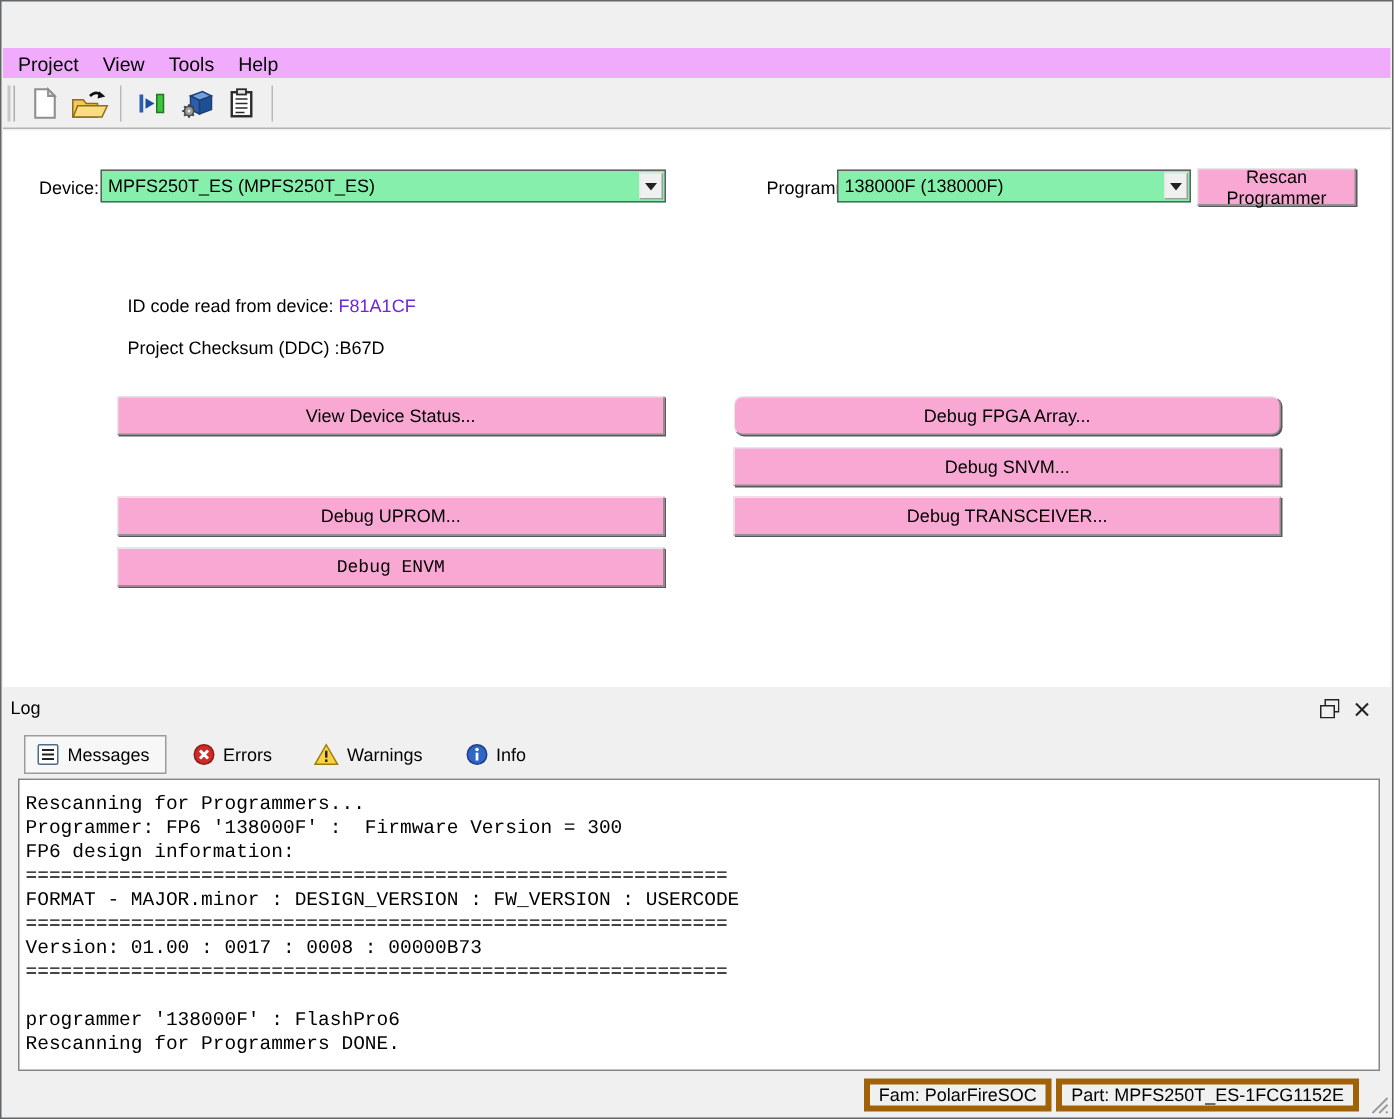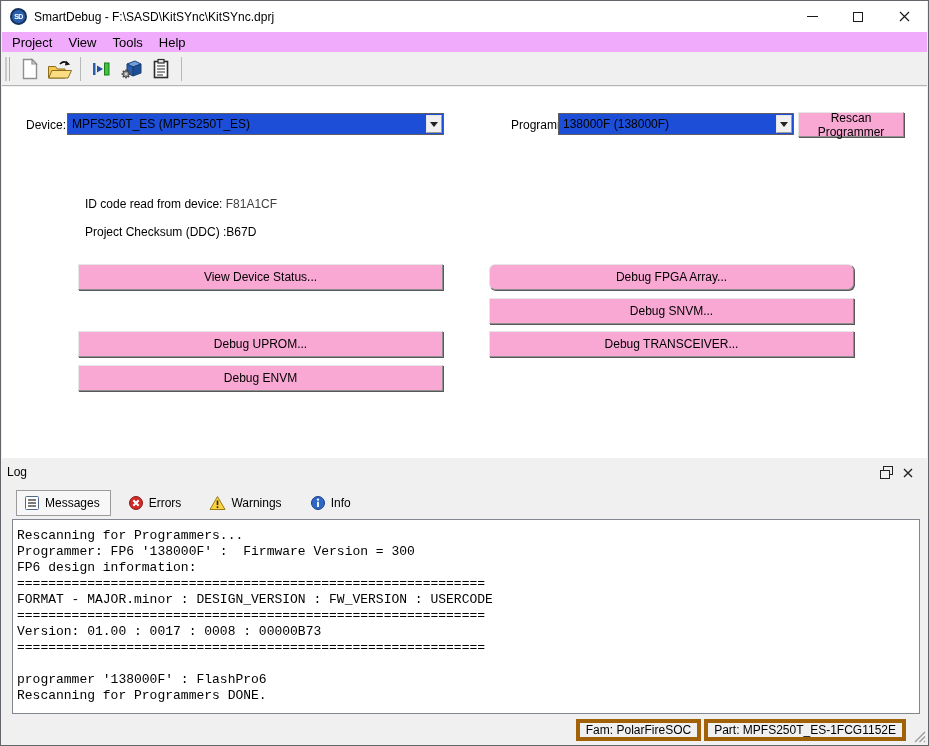--- a/index.html
+++ b/index.html
@@ -32,21 +32,21 @@
   .toolbar { position:absolute; left:1px; right:1px; top:51px; height:34px; background:#f0f0f0;
     border-bottom:1px solid #b4b4b4; display:flex; align-items:center; }
   .tool-grip { width:5px; height:24px; margin:0 5px 0 3px;
     border-left:2px solid #c8c8c8; border-right:1px solid #aeaeae; }
   .tool-btn { width:28px; height:28px; display:flex; align-items:center; justify-content:center; margin:0 1px; }
   .tool-sep { width:1px; height:24px; background:#b9b9b9; margin:0 5px; }
 
   
   .main { position:absolute; left:1px; right:1px; top:86px; height:371px; background:#ffffff; }
   .field-label { position:absolute; font-size:12px; }
-  .combo { position:absolute; height:22px; background:#1d4ed8; border:1px solid #5f5f5f;
+  .combo { position:absolute; height:22px; background:#86efac; border:1px solid #5f5f5f;
     display:flex; align-items:stretch; }
   .combo-value { flex:1; font-size:12px; line-height:20px; padding-left:4px; white-space:nowrap; overflow:hidden; }
   .combo-arrow { width:16px; margin:1px; background:#f0f0f0;
     border:1px solid #9d9d9d; border-top-color:#e6e6e6; border-left-color:#e6e6e6;
     display:flex; align-items:center; justify-content:center; }
   .btn3d { background:#f9a8d4; border:1px solid #8f8f8f; border-top-color:#e6e6e6; border-left-color:#e6e6e6;
     box-shadow:1px 1px 0 rgba(70,70,70,.9); font-family:"Liberation Sans",sans-serif;
     font-size:12px; display:flex; align-items:center; justify-content:center; position:absolute; }
   .info-line { position:absolute; font-size:12px; }
   .idcode-value { font-weight:normal; }
@@ -73,37 +73,20 @@
     font-size:12px; display:flex; align-items:center; margin-left:3px; white-space:nowrap; }
   .resize-grip { position:absolute; right:2px; bottom:2px; }
 
   svg { display:block; }
 </style>
 </head>
 <body>
 
 <div class="window">
 
-  <div class="titlebar">
-    <div class="app-icon">SD</div>
-    <div class="title-text">SmartDebug - F:\SASD\KitSYnc\KitSYnc.dprj</div>
-    <div class="titlebar-buttons">
-      <div class="tb-btn">
-          <div class="glyph-min"></div>
-        </div>
-      <div class="tb-btn">
-          <div class="glyph-max"></div>
-        </div>
-      <div class="tb-btn">
-        <svg width="11" height="11">
-            <path d="M1 1 L10 10 M10 1 L1 10" stroke="#1a1a1a" stroke-width="1.2" fill="none"></path>
-          </svg>
-      </div>
-    </div>
-  </div>
 
   <div class="menubar">
     <div class="menu-item">Project</div>
     <div class="menu-item">View</div>
     <div class="menu-item">Tools</div>
     <div class="menu-item">Help</div>
   </div>
 
   <div class="toolbar">
     <div class="tool-grip"></div>
@@ -184,30 +167,30 @@
       <div class="combo-arrow">
         <svg width="8" height="5">
             <path d="M0 0 L8 0 L4 5 Z" fill="#222"></path>
           </svg>
       </div>
     </div>
 
     <button class="btn3d" style="left:796px; top:25px; width:106px; height:25px;">Rescan Programmer</button>
 
     <div class="info-line" style="left:83px; top:110px;">
-      <span>ID code read from device: </span><span class="idcode-value" style="color: #404040;">F81A1CF</span>
+      <span>ID code read from device: </span><span class="idcode-value" style="color: #6d28d9;">F81A1CF</span>
     </div>
 
     <div class="info-line" style="left:83px; top:138px;">
       <span>Project Checksum (DDC) :</span><span>B67D</span>
     </div>
 
     <button class="btn3d" style="left:76px; top:177px; width:365px; height:26px;">View Device Status...</button>
     <button class="btn3d" style="left:76px; top:244px; width:365px; height:26px;">Debug UPROM...</button>
-    <button class="btn3d" style="left:76px; top:278px; width:365px; height:26px;">Debug ENVM</button>
+    <button class="btn3d" style="left:76px; top:278px; width:365px; height:26px;font-family:Liberation Mono, monospace;">Debug ENVM</button>
 
     <button class="btn3d" style="left:487px; top:177px; width:365px; height:26px;border-radius:6px;">Debug FPGA Array...</button>
     <button class="btn3d" style="left:487px; top:211px; width:365px; height:26px;">Debug SNVM...</button>
     <button class="btn3d" style="left:487px; top:244px; width:365px; height:26px;">Debug TRANSCEIVER...</button>
   </div>
 
   <div class="logdock">
     <div class="log-title">Log</div>
 
     <div class="dock-btn dock-float">

